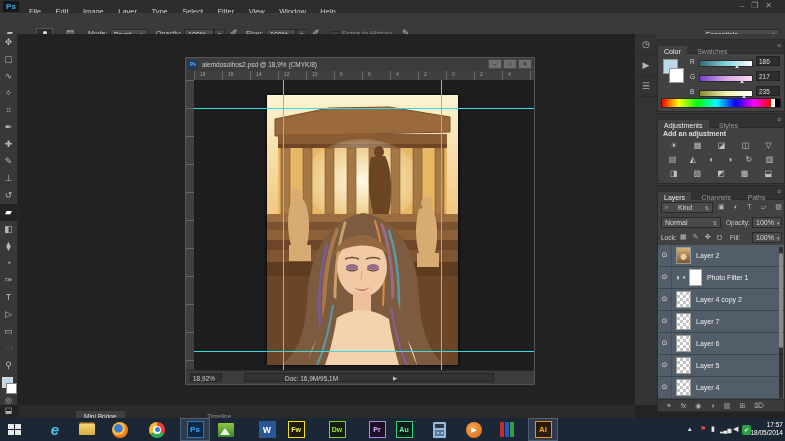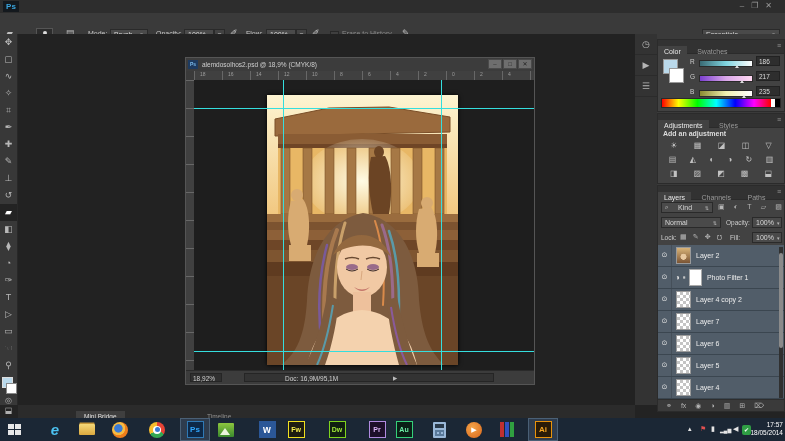--- a/index.html
+++ b/index.html
@@ -108,20 +108,32 @@
   .tray-ic{position:absolute;top:7px;font-size:7px;color:#e5e5e5;}
   #clock{position:absolute;right:2px;top:3px;width:40px;text-align:right;color:#fff;font-size:6.5px;line-height:8px;}
 </style>
 </head>
 <body>
 
 <div id="screen">
 
   <div id="menubar">
     <div id="ps-logo">Ps</div>
+    <div style="position:absolute;left:24px;top:0;">
+      <span class="menu-item">File</span>
+      <span class="menu-item">Edit</span>
+      <span class="menu-item">Image</span>
+      <span class="menu-item">Layer</span>
+      <span class="menu-item">Type</span>
+      <span class="menu-item">Select</span>
+      <span class="menu-item">Filter</span>
+      <span class="menu-item">View</span>
+      <span class="menu-item">Window</span>
+      <span class="menu-item">Help</span>
+    </div>
     <div id="win-controls">
       <span>–</span><span>❐</span><span>✕</span>
     </div>
   </div>
 
   <div id="optionsbar">
     <span class="obicon" style="left:6px;">▰</span>
     <span class="obicon" style="left:20px;font-size:5px;top:19px;">▾</span>
     <div id="brush-preview">
       <div class="dot"></div>

